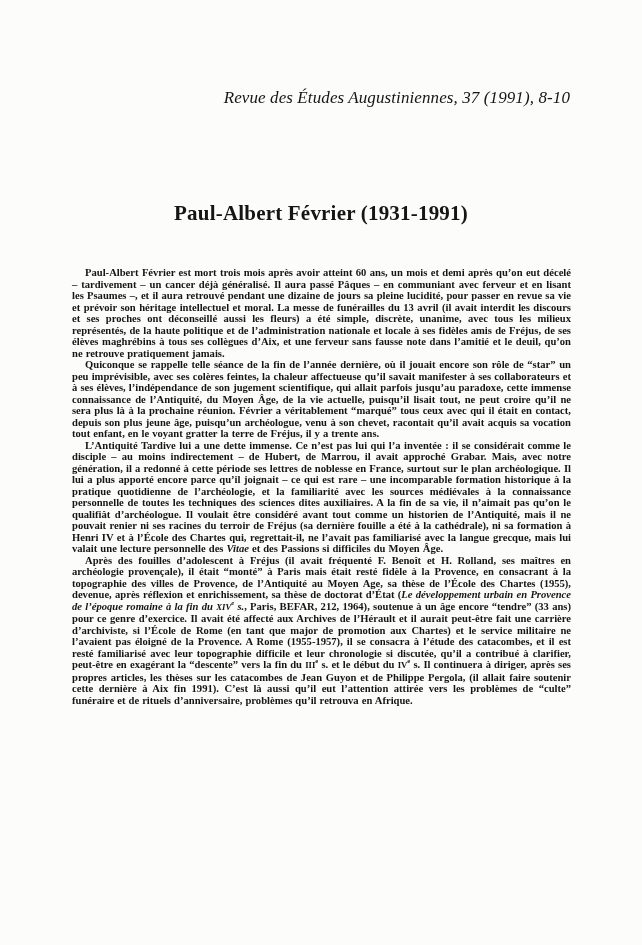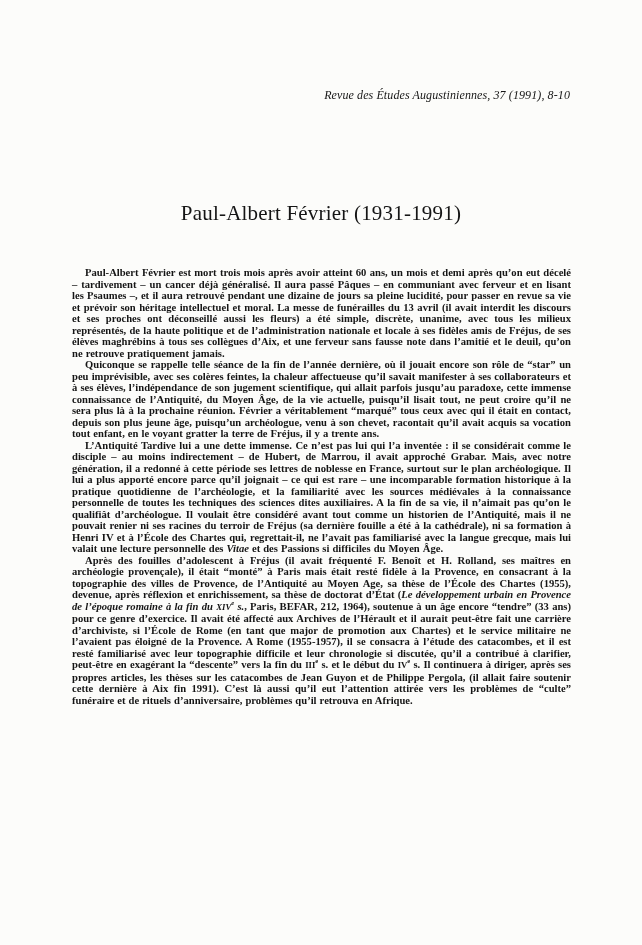--- a/index.html
+++ b/index.html
@@ -16,32 +16,32 @@
     background: var(--paper);
     color: var(--ink);
     font-family: "Liberation Serif", "DejaVu Serif", serif;
     overflow: hidden;
   }
   .running-head {
     position: absolute;
     top: 88px;
     right: 72px;
     font-style: italic;
-    font-size: 12px;
+    font-size: 17px;
     letter-spacing: 0.1px;
     white-space: nowrap;
   }
   .article-title {
     position: absolute;
     top: 201px;
     left: 0;
     width: 100%;
     text-align: center;
     font-size: 21px;
-    font-weight: normal;
+    font-weight: bold;
     letter-spacing: 0.2px;
   }
   .body-text {
     position: absolute;
     top: 267px;
     left: 72px;
     width: 499px;
     font-size: 10.6px;
     line-height: 11.5px;
     text-align: justify;

